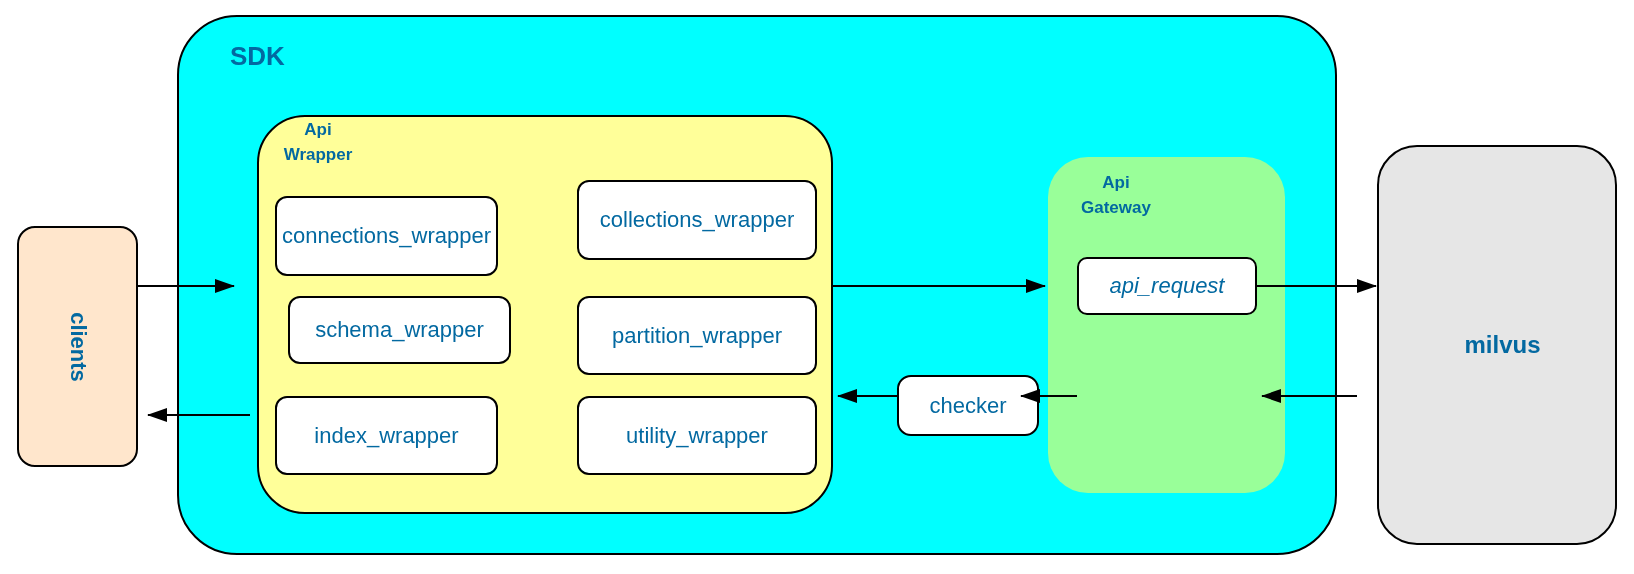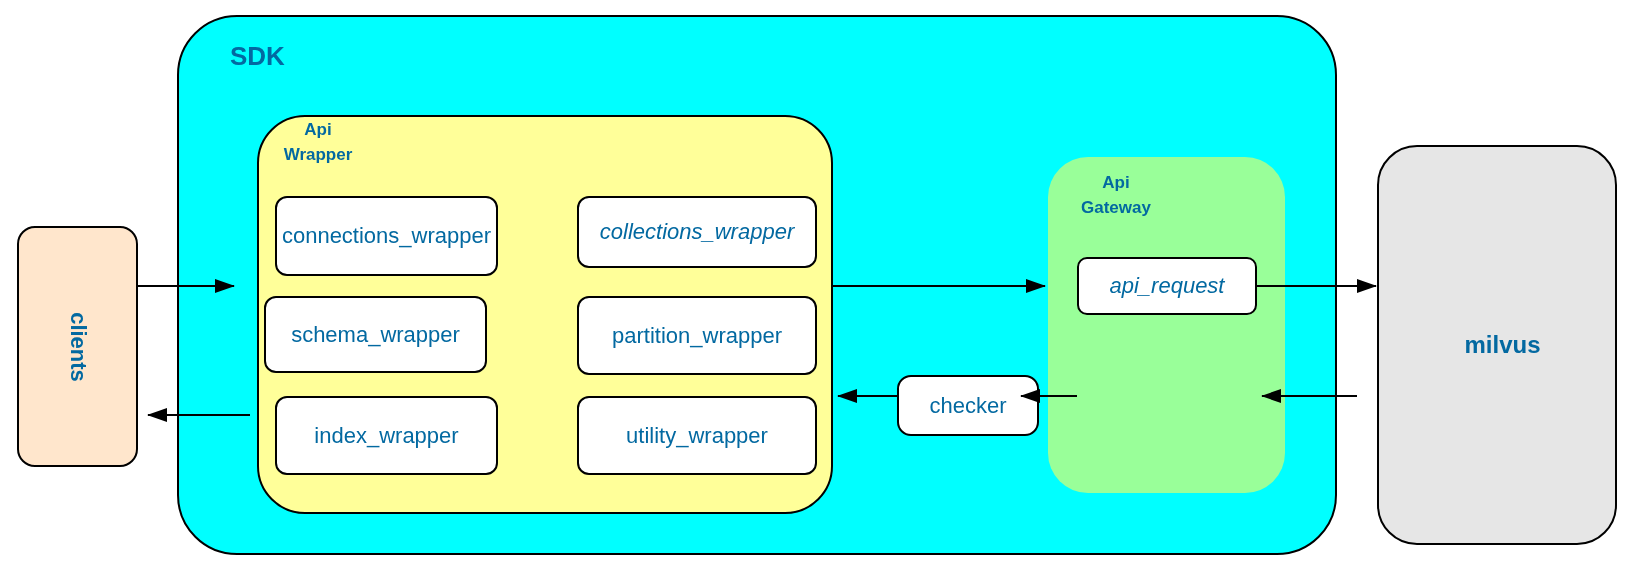--- a/index.html
+++ b/index.html
@@ -74,22 +74,22 @@
   .milvus {
     left: 1377px; top: 145px; width: 240px; height: 400px;
     background: var(--milvus_fill, #e6e6e6);
     border-radius: 40px;
     display: flex; align-items: center; justify-content: center;
   }
   .milvus-label { font-weight: bold; font-size: 24px; margin-left: 11px; }
 
   
   .n-connections { left: 275px; top: 196px; width: 223px; height: 80px; }
-  .n-collections { left: 577px; top: 196px; width: 240px; height: 72px; font-style: italic; }
-  .n-schema      { left: 264px; top: 296px; width: 223px; height: 77px; }
+  .n-collections { left: 577px; top: 180px; width: 240px; height: 80px; }
+  .n-schema      { left: 288px; top: 296px; width: 223px; height: 68px; }
   .n-partition   { left: 577px; top: 296px; width: 240px; height: 79px; }
   .n-index       { left: 275px; top: 396px; width: 223px; height: 79px; }
   .n-utility     { left: 577px; top: 396px; width: 240px; height: 79px; }
 
   
   .n-request  { left: 1077px; top: 257px; width: 180px; height: 58px; border-radius: 10px; font-style: italic; }
   .n-response { left: 1077px; top: 367px; width: 180px; height: 58px; border-radius: 10px; }
   .n-checker  { left: 897px;  top: 375px; width: 142px; height: 61px; border-radius: 14px; }
 
   .edges {

